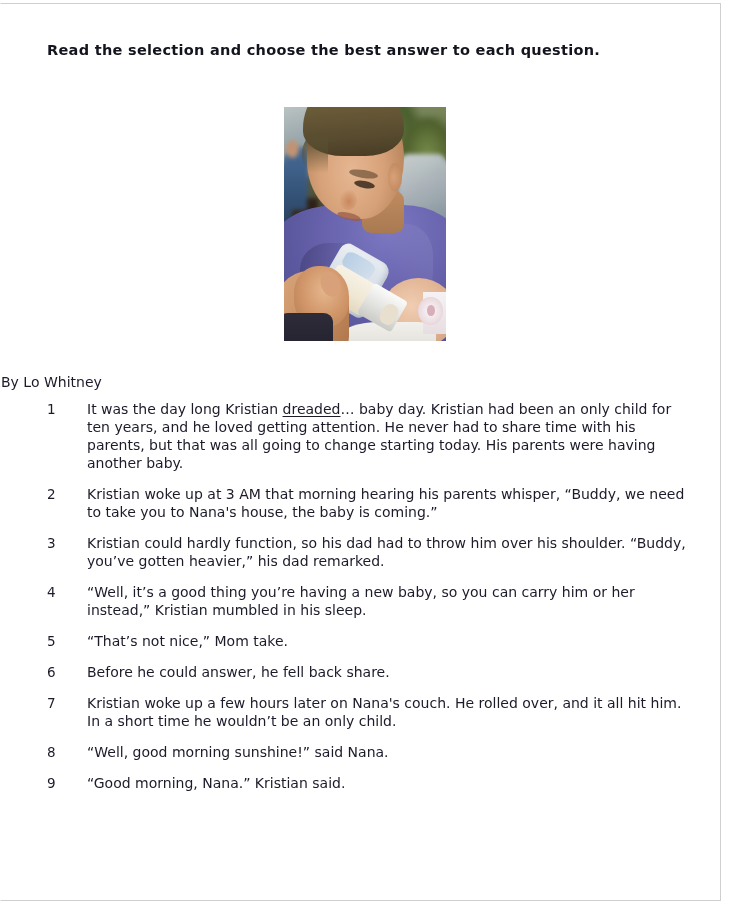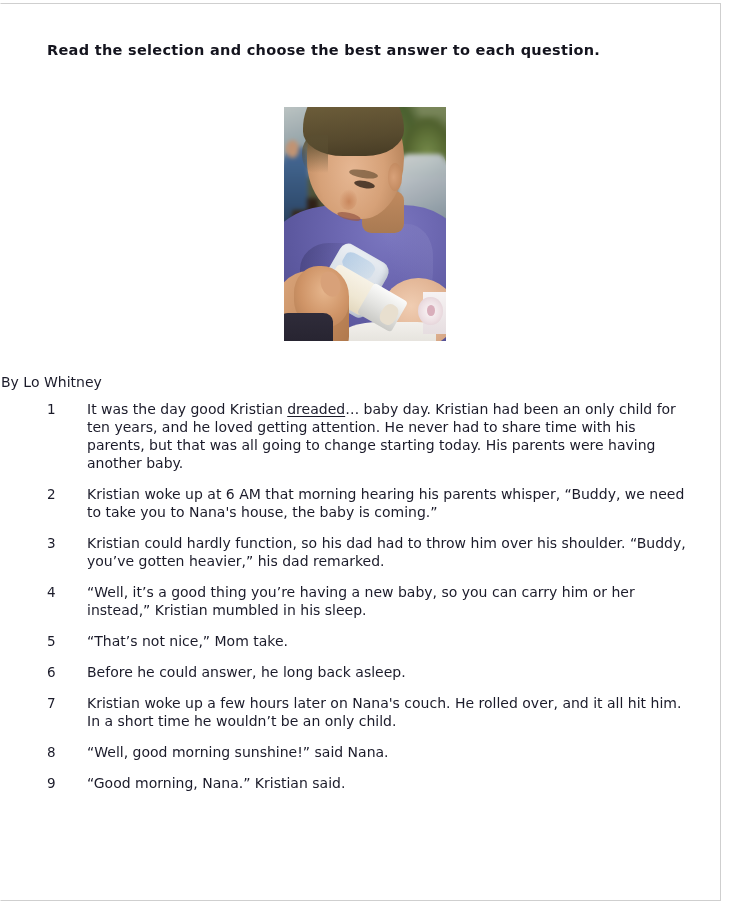--- a/index.html
+++ b/index.html
@@ -374,41 +374,41 @@
         <div class="boy-thumb"></div>
         <div class="boy-shorts"></div>
       </div>
     </div>
 
     <div class="byline">By Lo Whitney</div>
 
     <div class="passage" id="passage">
         <div class="para">
           <div class="para-num">1</div>
-          <div class="para-text"><span>It was the day good Kristian </span><u>dreaded</u><span>… baby day. Kristian had been an only child for ten years, and he loved getting attention. He never had to share time with his parents, but that was all going to change starting today. His parents were having another baby.</span></div>
+          <div class="para-text"><span>It was the day long Kristian </span><u>dreaded</u><span>… baby day. Kristian had been an only child for ten years, and he loved getting attention. He never had to share time with his parents, but that was all going to change starting today. His parents were having another baby.</span></div>
         </div>
         <div class="para">
           <div class="para-num">2</div>
-          <div class="para-text"><span>Kristian woke up at 6 AM that morning hearing his parents whisper, “Buddy, we need to take you to Nana's house, the baby is coming.”</span></div>
+          <div class="para-text"><span>Kristian woke up at 3 AM that morning hearing his parents whisper, “Buddy, we need to take you to Nana's house, the baby is coming.”</span></div>
         </div>
         <div class="para">
           <div class="para-num">3</div>
           <div class="para-text"><span>Kristian could hardly function, so his dad had to throw him over his shoulder. “Buddy, you’ve gotten heavier,” his dad remarked.</span></div>
         </div>
         <div class="para">
           <div class="para-num">4</div>
           <div class="para-text"><span>“Well, it’s a good thing you’re having a new baby, so you can carry him or her instead,” Kristian mumbled in his sleep.</span></div>
         </div>
         <div class="para">
           <div class="para-num">5</div>
           <div class="para-text"><span>“That’s not nice,” Mom take.</span></div>
         </div>
         <div class="para">
           <div class="para-num">6</div>
-          <div class="para-text"><span>Before he could answer, he long back asleep.</span></div>
+          <div class="para-text"><span>Before he could answer, he fell back share.</span></div>
         </div>
         <div class="para">
           <div class="para-num">7</div>
           <div class="para-text"><span>Kristian woke up a few hours later on Nana's couch. He rolled over, and it all hit him. In a short time he wouldn’t be an only child.</span></div>
         </div>
         <div class="para">
           <div class="para-num">8</div>
           <div class="para-text"><span>“Well, good morning sunshine!” said Nana.</span></div>
         </div>
         <div class="para">

